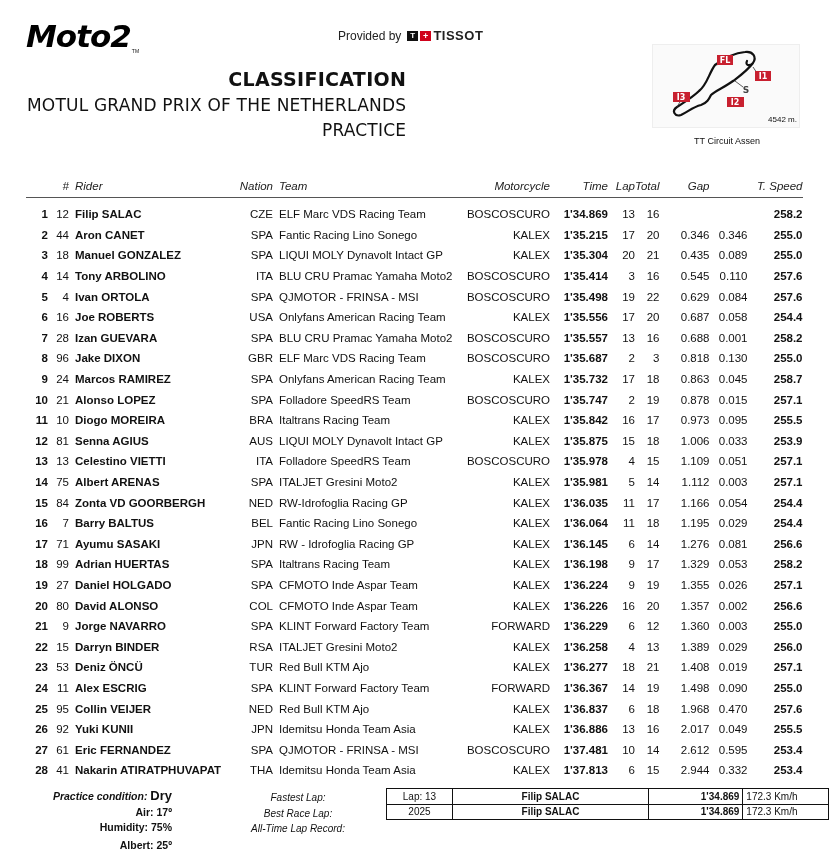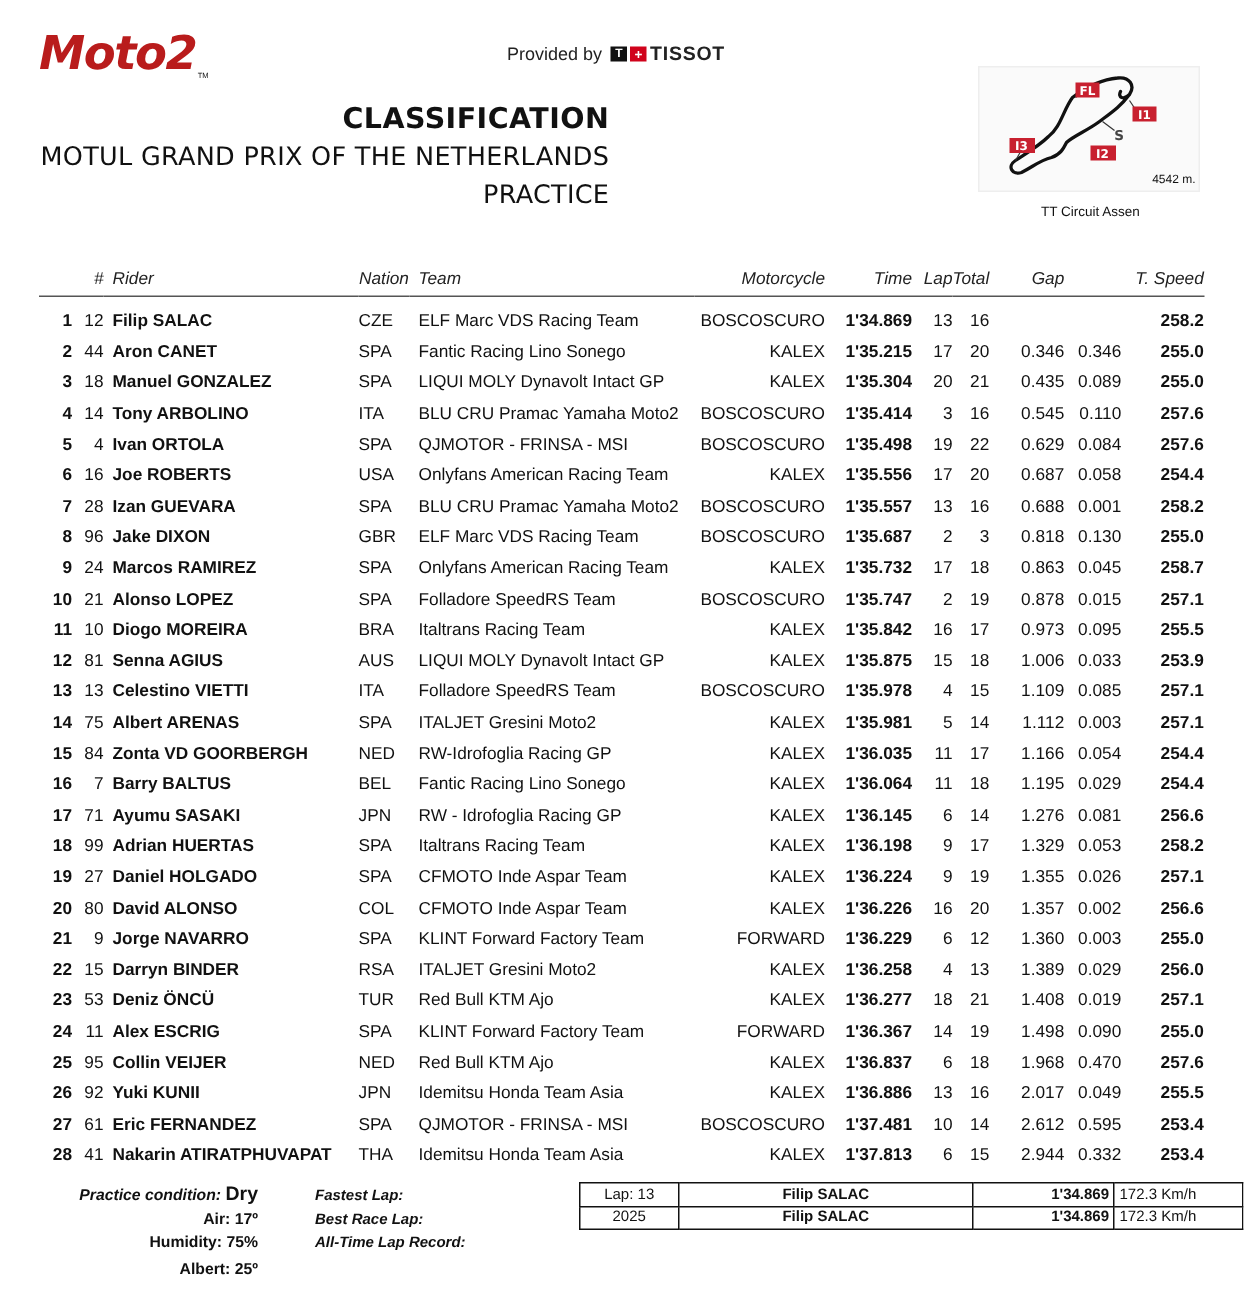--- a/index.html
+++ b/index.html
@@ -1,20 +1,20 @@
 <!DOCTYPE html>
 <html><head>
 <meta charset="utf-8">
 <style>
   * { box-sizing: border-box; margin: 0; padding: 0; }
   html, body { width: 829px; height: 860px; background: #fff; overflow: hidden; }
   body { font-family: "Liberation Sans", sans-serif; color: #111; position: relative; }
 
   .logo { position: absolute; left: 26px; top: 18px; }
-  .logo-text { font-family: "DejaVu Sans", sans-serif; font-weight: 900; font-style: italic; font-size: 31px; letter-spacing: -1px; color: #b91c1c; }
+  .logo-text { font-family: "DejaVu Sans", sans-serif; font-weight: 900; font-style: italic; font-size: 31px; letter-spacing: -1px; color: #000000; }
   .logo-tm { font-size: 5px; vertical-align: bottom; margin-left: 1px; }
 
   .provided { position: absolute; left: 338px; top: 28px; font-size: 12px; color: #222; display: flex; align-items: center; gap: 6px; }
   .tissot { display: flex; align-items: center; gap: 2px; font-weight: bold; font-size: 13px; letter-spacing: 0.5px; }
   .tissot-t { display: inline-block; width: 11px; height: 10px; background: #111; color: #fff; font-size: 8px; line-height: 10px; text-align: center; }
   .tissot-cross { display: inline-block; width: 11px; height: 10px; background: #d0021b; color: #fff; font-size: 9px; line-height: 10px; text-align: center; font-weight: bold; }
 
   .title-block { position: absolute; left: 27px; top: 68px; text-align: right; }
   .title-main { font-family: "DejaVu Sans", sans-serif; font-weight: bold; font-size: 19px; letter-spacing: 0.3px; }
   .title-sub { font-family: "DejaVu Sans", sans-serif; font-weight: normal; font-size: 17px; margin-top: 5px; letter-spacing: 0.2px; }
@@ -25,36 +25,36 @@
   .track-len { position: absolute; right: 2px; bottom: 3px; font-size: 8px; color: #111; }
   .track-name { position: absolute; left: 652px; top: 136px; width: 150px; text-align: center; font-size: 9px; color: #111; }
 
   table.results { position: absolute; left: 26px; top: 176px; border-collapse: collapse; font-size: 11.5px; }
   table.results th { font-weight: normal; font-style: italic; color: #222; font-size: 11.5px; height: 21px; border-bottom: 1.5px solid #555; padding: 0; white-space: nowrap; }
   table.results td { height: 20.6px; padding: 0; white-space: nowrap; }
   tr.spacer td { height: 7px; }
   .c-pos { width: 22px; text-align: right; font-weight: bold; padding-right: 0 !important; }
   .c-num { width: 21px; text-align: right; padding-right: 0; }
   .c-rider { width: 170px; text-align: left; padding-left: 6px !important; font-weight: bold; margin-left: 33px; }
-  .c-nat { width: 34px; }
+  .c-nat { width: 34px; text-align: right; }
   .c-team { width: 190px; text-align: left; padding-left: 6px !important; }
   .c-moto { width: 87px; text-align: right; }
   .c-time { width: 58px; text-align: right; font-weight: bold; }
   .c-lap { width: 27px; text-align: right; }
   .c-tot { width: 22px; text-align: right; }
   .c-gap { width: 50px; text-align: right; }
   .c-diff { width: 38px; text-align: right; }
   .c-spd { width: 55px; text-align: right; font-weight: bold; }
   th.c-pos, th.c-rider, th.c-time, th.c-spd { font-weight: normal; }
 
   .conditions { position: absolute; left: 40px; top: 788px; width: 132px; font-size: 10.5px; font-weight: bold; text-align: right; line-height: 15.5px; }
   .cond-label-i { font-style: italic; }
   .cond-dry { font-size: 13px; font-weight: bold; }
 
-  .laps-labels { position: absolute; left: 210px; top: 790px; width: 176px; text-align: left; font-size: 10px; font-weight: bold; font-style: italic; line-height: 15.5px; }
+  .laps-labels { position: absolute; left: 210px; top: 790px; width: 176px; text-align: center; font-size: 10px; font-weight: normal; font-style: italic; line-height: 15.5px; }
   table.laps { position: absolute; left: 386px; top: 788px; border-collapse: collapse; font-size: 10px; }
   table.laps td { border: 1px solid #111; height: 15.5px; padding: 0 3px; white-space: nowrap; }
   .l-lap { width: 70px; text-align: center; }
   .l-rider { width: 217px; text-align: center; font-weight: bold; }
   .l-time { width: 102px; text-align: right; font-weight: bold; }
   .l-spd { width: 90px; text-align: left; }
 </style>
 </head>
 <body>
 
@@ -291,21 +291,21 @@
         <td class="c-pos">13</td>
         <td class="c-num">13</td>
         <td class="c-rider">Celestino VIETTI</td>
         <td class="c-nat">ITA</td>
         <td class="c-team">Folladore SpeedRS Team</td>
         <td class="c-moto">BOSCOSCURO</td>
         <td class="c-time">1'35.978</td>
         <td class="c-lap">4</td>
         <td class="c-tot">15</td>
         <td class="c-gap">1.109</td>
-        <td class="c-diff">0.085</td>
+        <td class="c-diff">0.051</td>
         <td class="c-spd">257.1</td>
       </tr>
       <tr>
         <td class="c-pos">14</td>
         <td class="c-num">75</td>
         <td class="c-rider">Albert ARENAS</td>
         <td class="c-nat">SPA</td>
         <td class="c-team">ITALJET Gresini Moto2</td>
         <td class="c-moto">KALEX</td>
         <td class="c-time">1'35.981</td>

